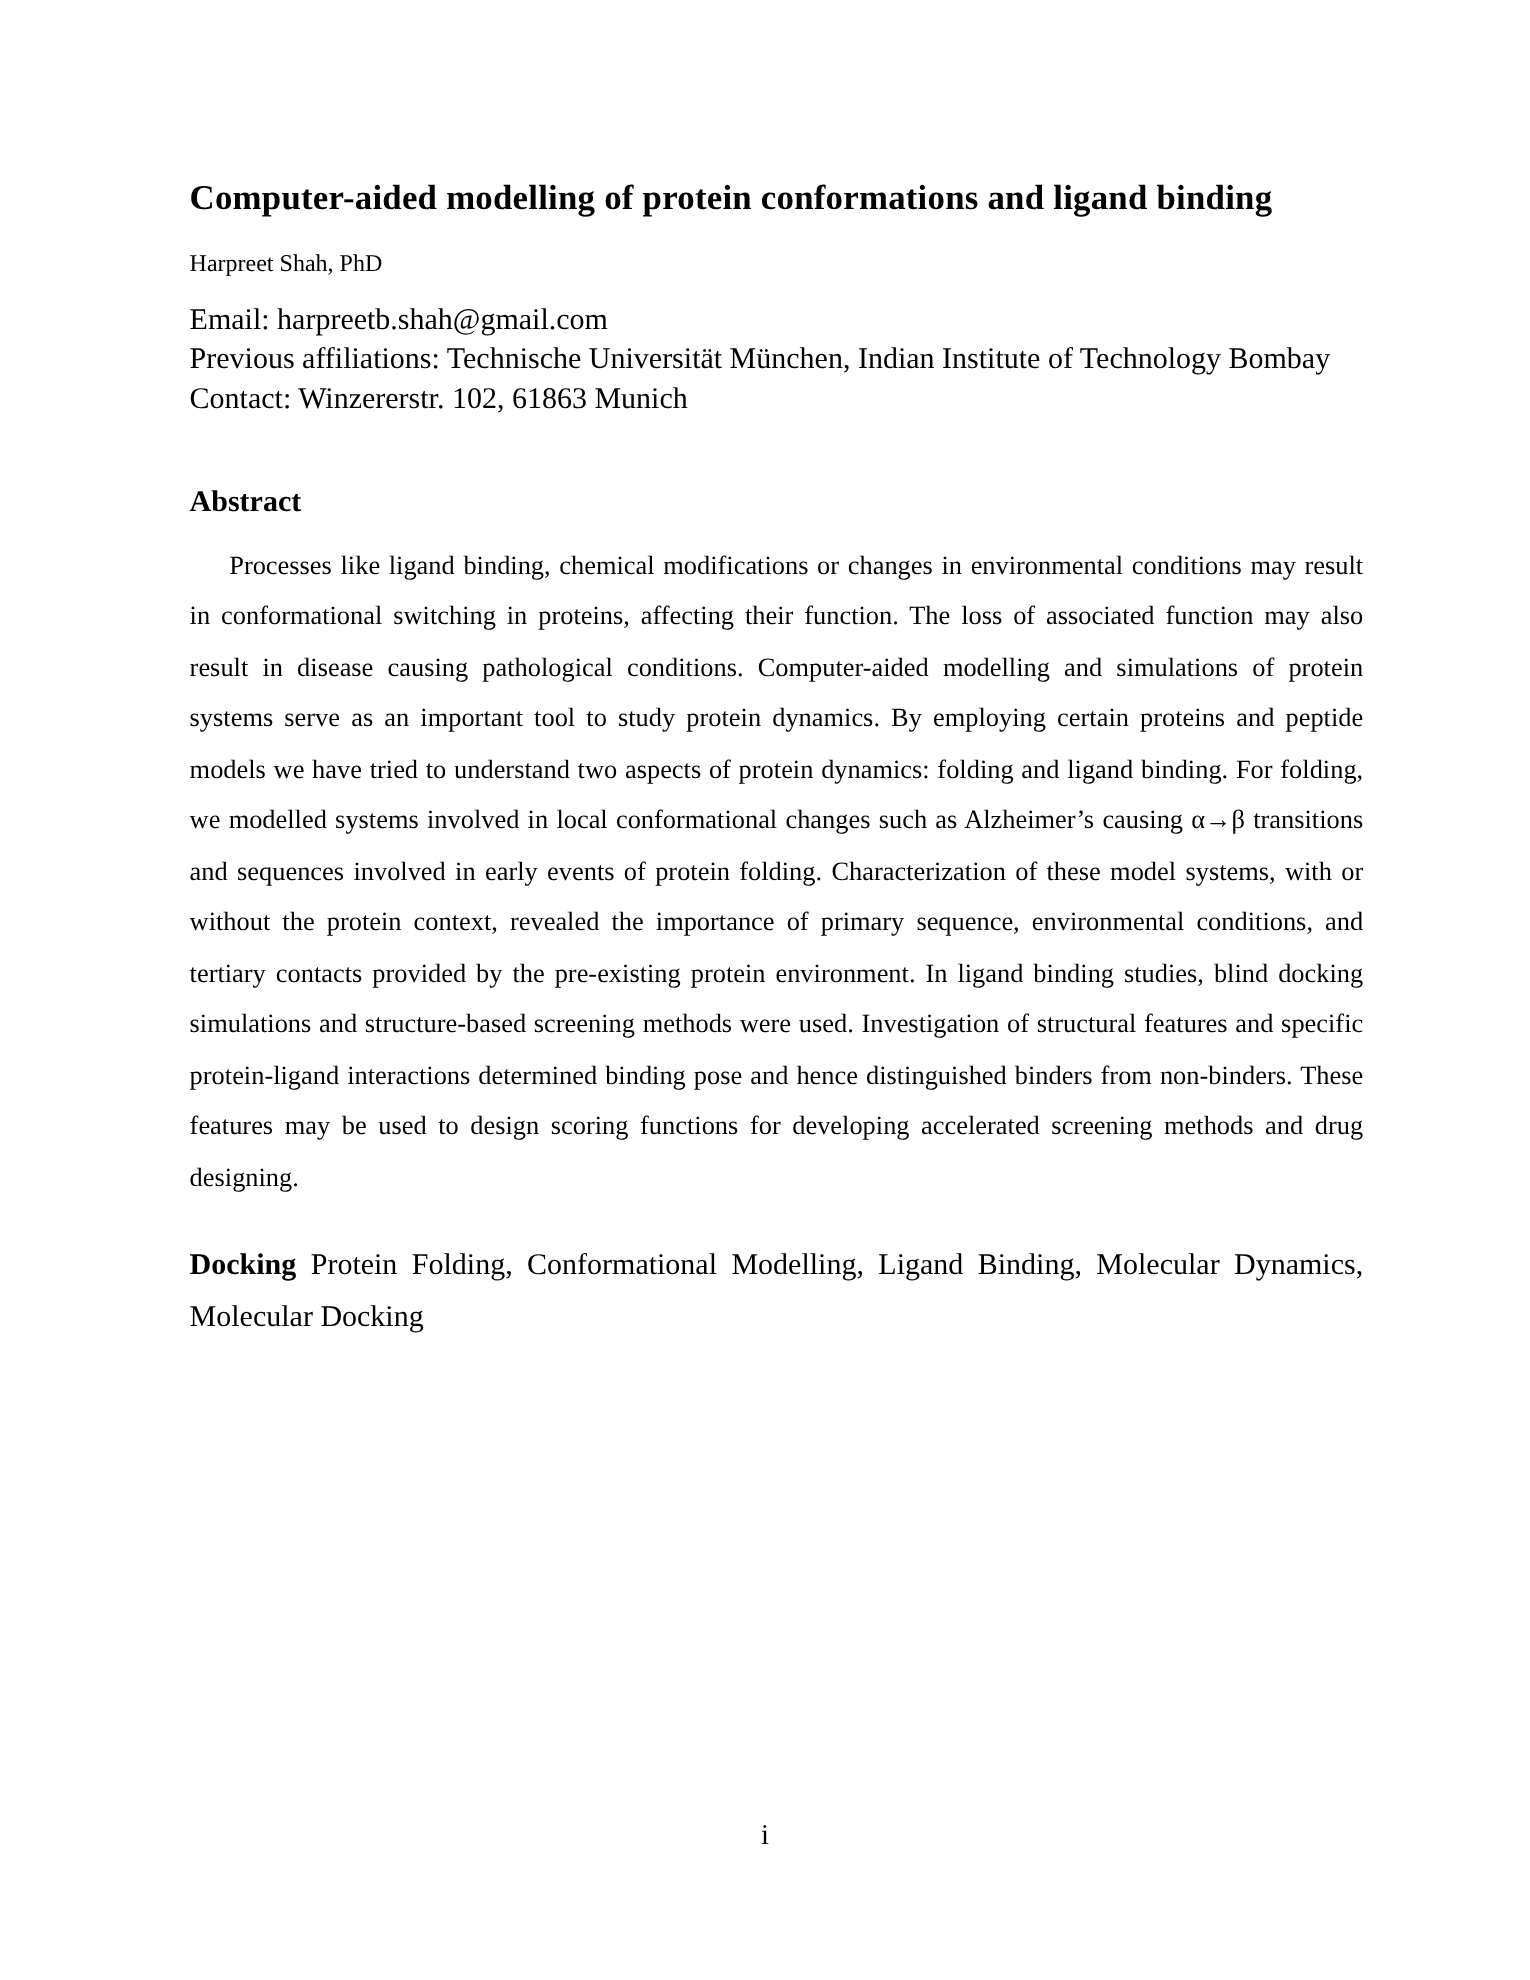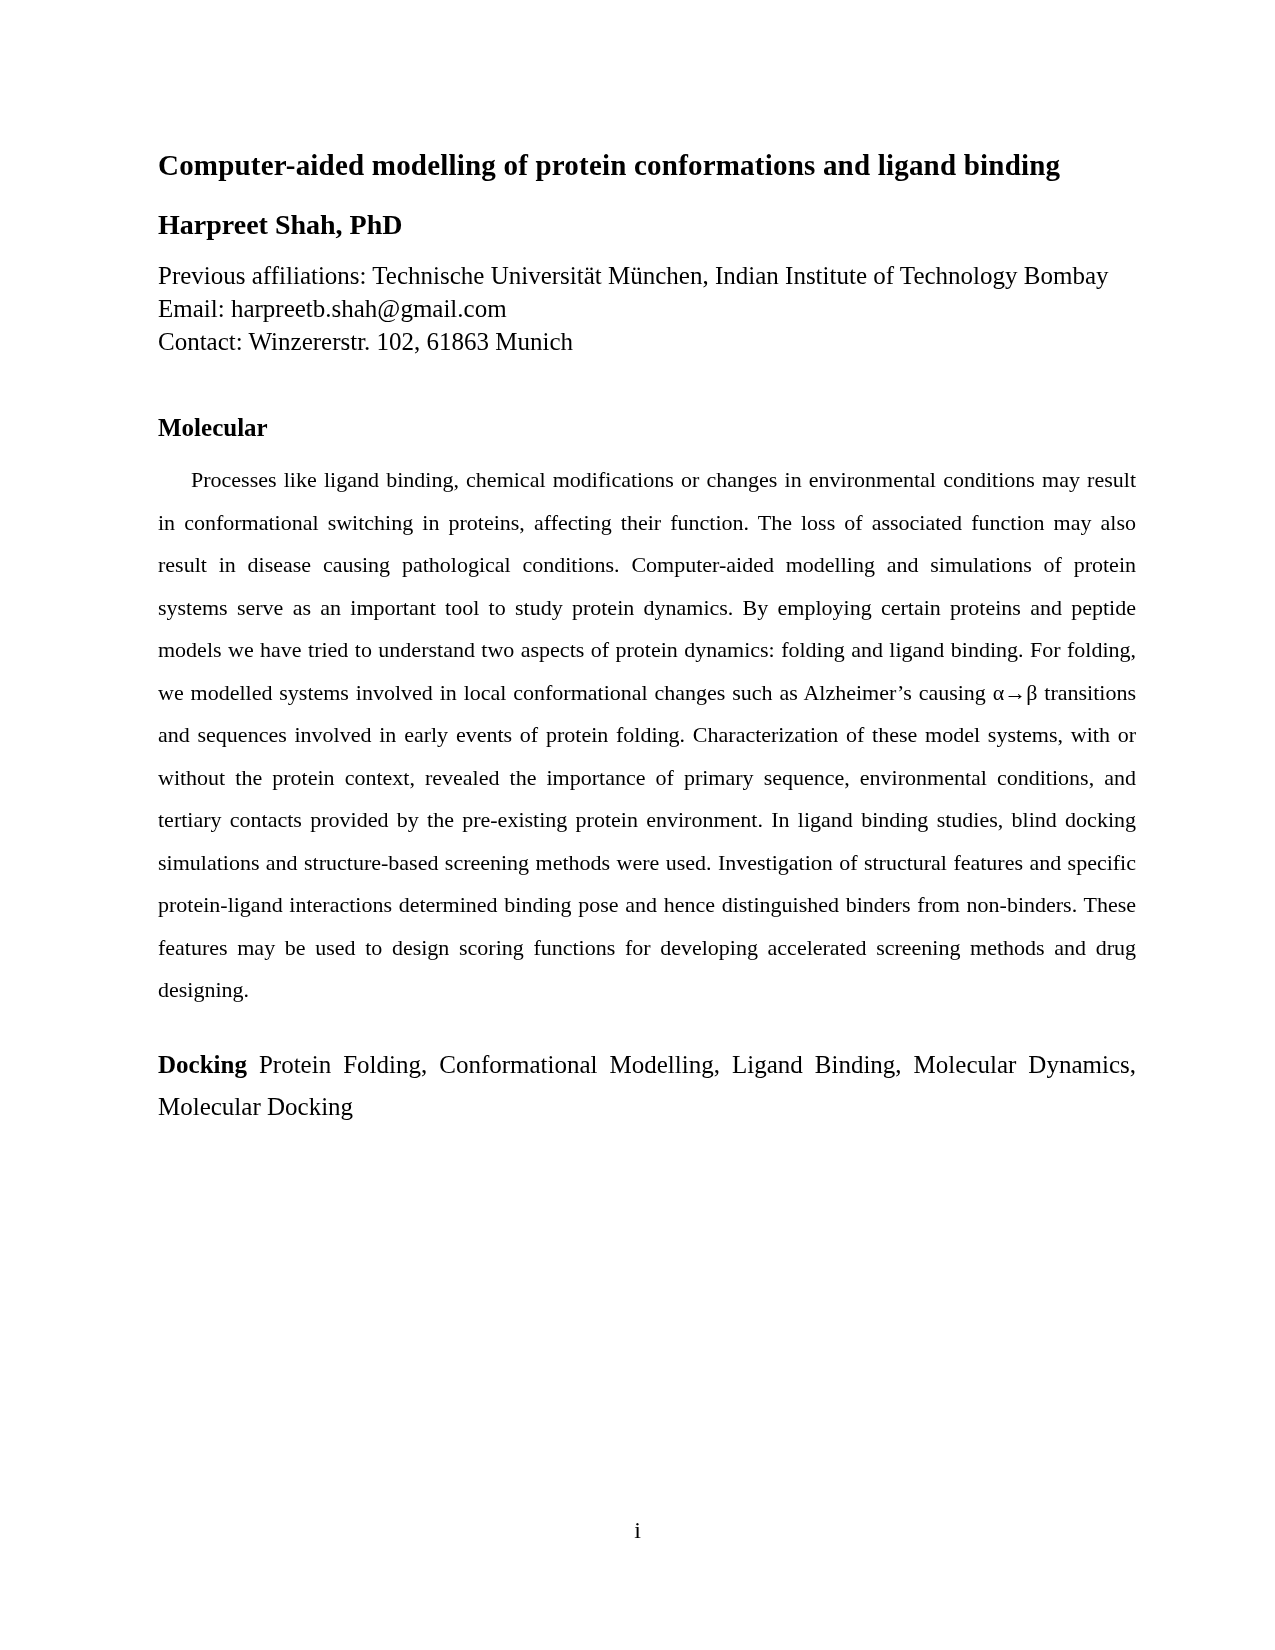--- a/index.html
+++ b/index.html
@@ -23,24 +23,23 @@
     width: 978px;
   }
   .paper-title {
     font-size: 29px;
     font-weight: bold;
     line-height: 1.2;
     margin: 0;
     letter-spacing: 0.2px;
   }
   .author-name {
-    font-size: 28px;
+    font-size: 20px;
     margin: 25px 0 0 0;
     line-height: 1.2;
-    font-weight: bold;
   }
   .author-details {
     margin-top: 18px;
   }
   .author-details p {
     font-size: 25px;
     line-height: 33px;
     margin: 0;
   }
   .abstract-heading {
@@ -79,26 +78,26 @@
 <body>
 
 <div class="page">
   <div class="content">
 
     <h1 class="paper-title">Computer-aided modelling of protein conformations and ligand binding</h1>
 
     <p class="author-name">Harpreet Shah, PhD</p>
 
     <div class="author-details">
+      <p>Email: harpreetb.shah@gmail.com</p>
       <p>Previous affiliations: Technische Universität München, Indian Institute of Technology Bombay</p>
-      <p>Email: harpreetb.shah@gmail.com</p>
       <p>Contact: Winzererstr. 102, 61863 Munich</p>
     </div>
 
-    <h2 class="abstract-heading">Molecular</h2>
+    <h2 class="abstract-heading">Abstract</h2>
 
     <p class="abstract-text">Processes like ligand binding, chemical modifications or changes in environmental conditions may result in conformational switching in proteins, affecting their function. The loss of associated function may also result in disease causing pathological conditions. Computer-aided modelling and simulations of protein systems serve as an important tool to study protein dynamics. By employing certain proteins and peptide models we have tried to understand two aspects of protein dynamics: folding and ligand binding. For folding, we modelled systems involved in local conformational changes such as Alzheimer’s causing α→β transitions and sequences involved in early events of protein folding. Characterization of these model systems, with or without the protein context, revealed the importance of primary sequence, environmental conditions, and tertiary contacts provided by the pre-existing protein environment. In ligand binding studies, blind docking simulations and structure-based screening methods were used. Investigation of structural features and specific protein-ligand interactions determined binding pose and hence distinguished binders from non-binders. These features may be used to design scoring functions for developing accelerated screening methods and drug designing.</p>
 
     <p class="keywords"><strong>Docking</strong> <span>Protein Folding, Conformational Modelling, Ligand Binding, Molecular Dynamics, Molecular Docking</span></p>
 
   </div>
 
   <div class="page-number">i</div>
 </div>
 

